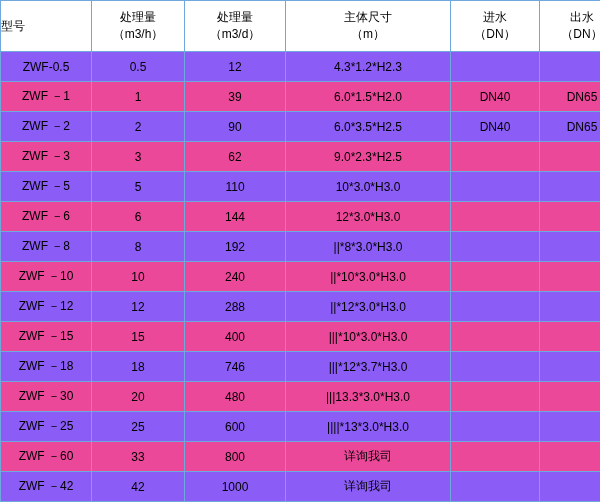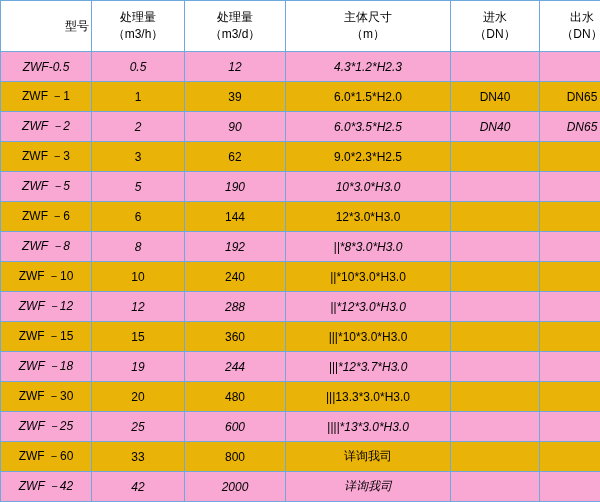--- a/index.html
+++ b/index.html
@@ -36,44 +36,43 @@
     line-height: 17px;
   }
   thead td .hdr-line2 {
     display: block;
     text-align: center;
   }
   tbody tr {
     height: 29px;
   }
   tbody tr.alt td {
-    background: #eab308;
+    background: #ec4899;
   }
   tbody tr.plain td {
-    background: #f9a8d4;
-    font-style: italic;
+    background: #8b5cf6;
   }
   td.col-model {
     text-align: left;
     padding-left: 12px;
     width: 88px;
   }
   td.col-qh { width: 88px; }
   td.col-qd { width: 96px; }
   td.col-size { width: 160px; }
   td.col-in { width: 84px; }
   td.col-out { width: 80px; }
 </style>
 </head>
 <body>
 
 <table class="spec-table">
   <thead>
     <tr>
-      <td class="col-model" style="text-align:right;padding-left:0;">
+      <td class="col-model" style="text-align:left;padding-left:0;">
         <span>型号</span>
         <span class="hdr-line2"></span>
       </td>
       <td class="col-qh">
         <span>处理量</span>
         <span class="hdr-line2">（m3/h）</span>
       </td>
       <td class="col-qd">
         <span>处理量</span>
         <span class="hdr-line2">（m3/d）</span>
@@ -121,21 +120,21 @@
         <td class="col-model">ZWF －3</td>
         <td class="col-qh">3</td>
         <td class="col-qd">62</td>
         <td class="col-size">9.0*2.3*H2.5</td>
         <td class="col-in"></td>
         <td class="col-out"></td>
       </tr>
       <tr class="plain">
         <td class="col-model">ZWF －5</td>
         <td class="col-qh">5</td>
-        <td class="col-qd">190</td>
+        <td class="col-qd">110</td>
         <td class="col-size">10*3.0*H3.0</td>
         <td class="col-in"></td>
         <td class="col-out"></td>
       </tr>
       <tr class="alt">
         <td class="col-model">ZWF －6</td>
         <td class="col-qh">6</td>
         <td class="col-qd">144</td>
         <td class="col-size">12*3.0*H3.0</td>
         <td class="col-in"></td>
@@ -161,29 +160,29 @@
         <td class="col-model">ZWF －12</td>
         <td class="col-qh">12</td>
         <td class="col-qd">288</td>
         <td class="col-size">||*12*3.0*H3.0</td>
         <td class="col-in"></td>
         <td class="col-out"></td>
       </tr>
       <tr class="alt">
         <td class="col-model">ZWF －15</td>
         <td class="col-qh">15</td>
-        <td class="col-qd">360</td>
+        <td class="col-qd">400</td>
         <td class="col-size">|||*10*3.0*H3.0</td>
         <td class="col-in"></td>
         <td class="col-out"></td>
       </tr>
       <tr class="plain">
         <td class="col-model">ZWF －18</td>
-        <td class="col-qh">19</td>
-        <td class="col-qd">244</td>
+        <td class="col-qh">18</td>
+        <td class="col-qd">746</td>
         <td class="col-size">|||*12*3.7*H3.0</td>
         <td class="col-in"></td>
         <td class="col-out"></td>
       </tr>
       <tr class="alt">
         <td class="col-model">ZWF －30</td>
         <td class="col-qh">20</td>
         <td class="col-qd">480</td>
         <td class="col-size">|||13.3*3.0*H3.0</td>
         <td class="col-in"></td>
@@ -201,19 +200,19 @@
         <td class="col-model">ZWF －60</td>
         <td class="col-qh">33</td>
         <td class="col-qd">800</td>
         <td class="col-size">详询我司</td>
         <td class="col-in"></td>
         <td class="col-out"></td>
       </tr>
       <tr class="plain">
         <td class="col-model">ZWF －42</td>
         <td class="col-qh">42</td>
-        <td class="col-qd">2000</td>
+        <td class="col-qd">1000</td>
         <td class="col-size">详询我司</td>
         <td class="col-in"></td>
         <td class="col-out"></td>
       </tr>
     </tbody>
 </table>
 
 </body></html>

